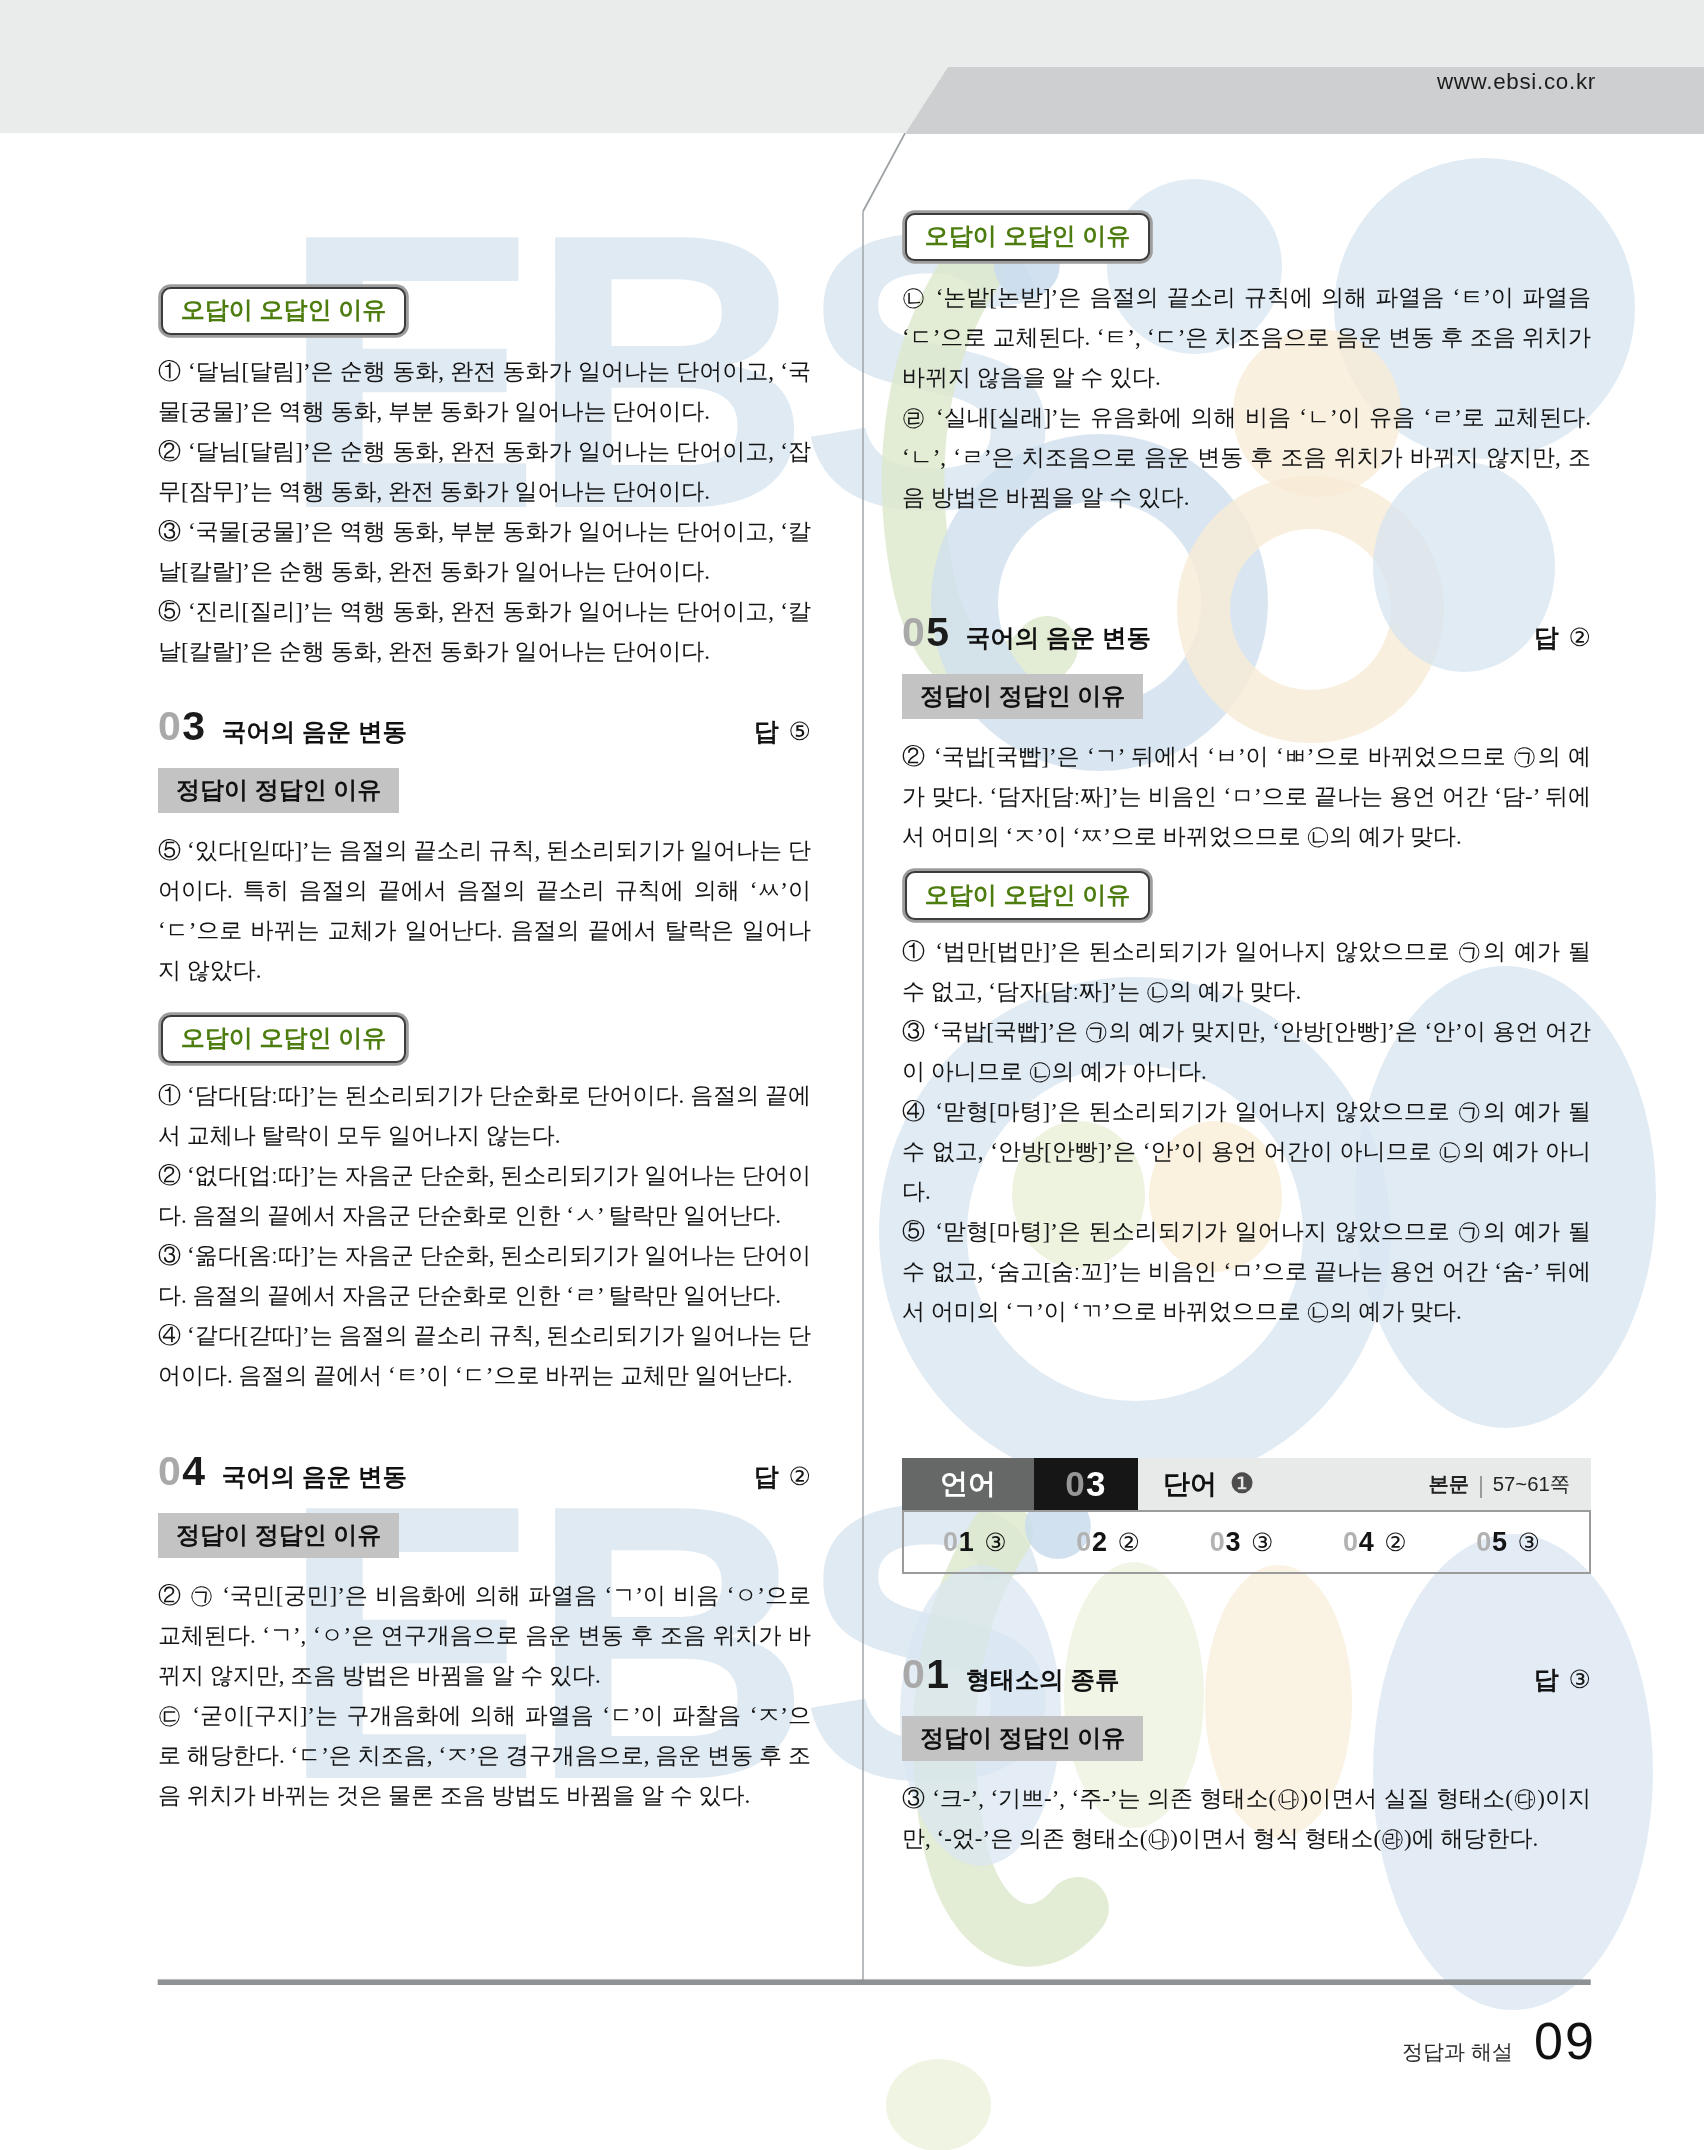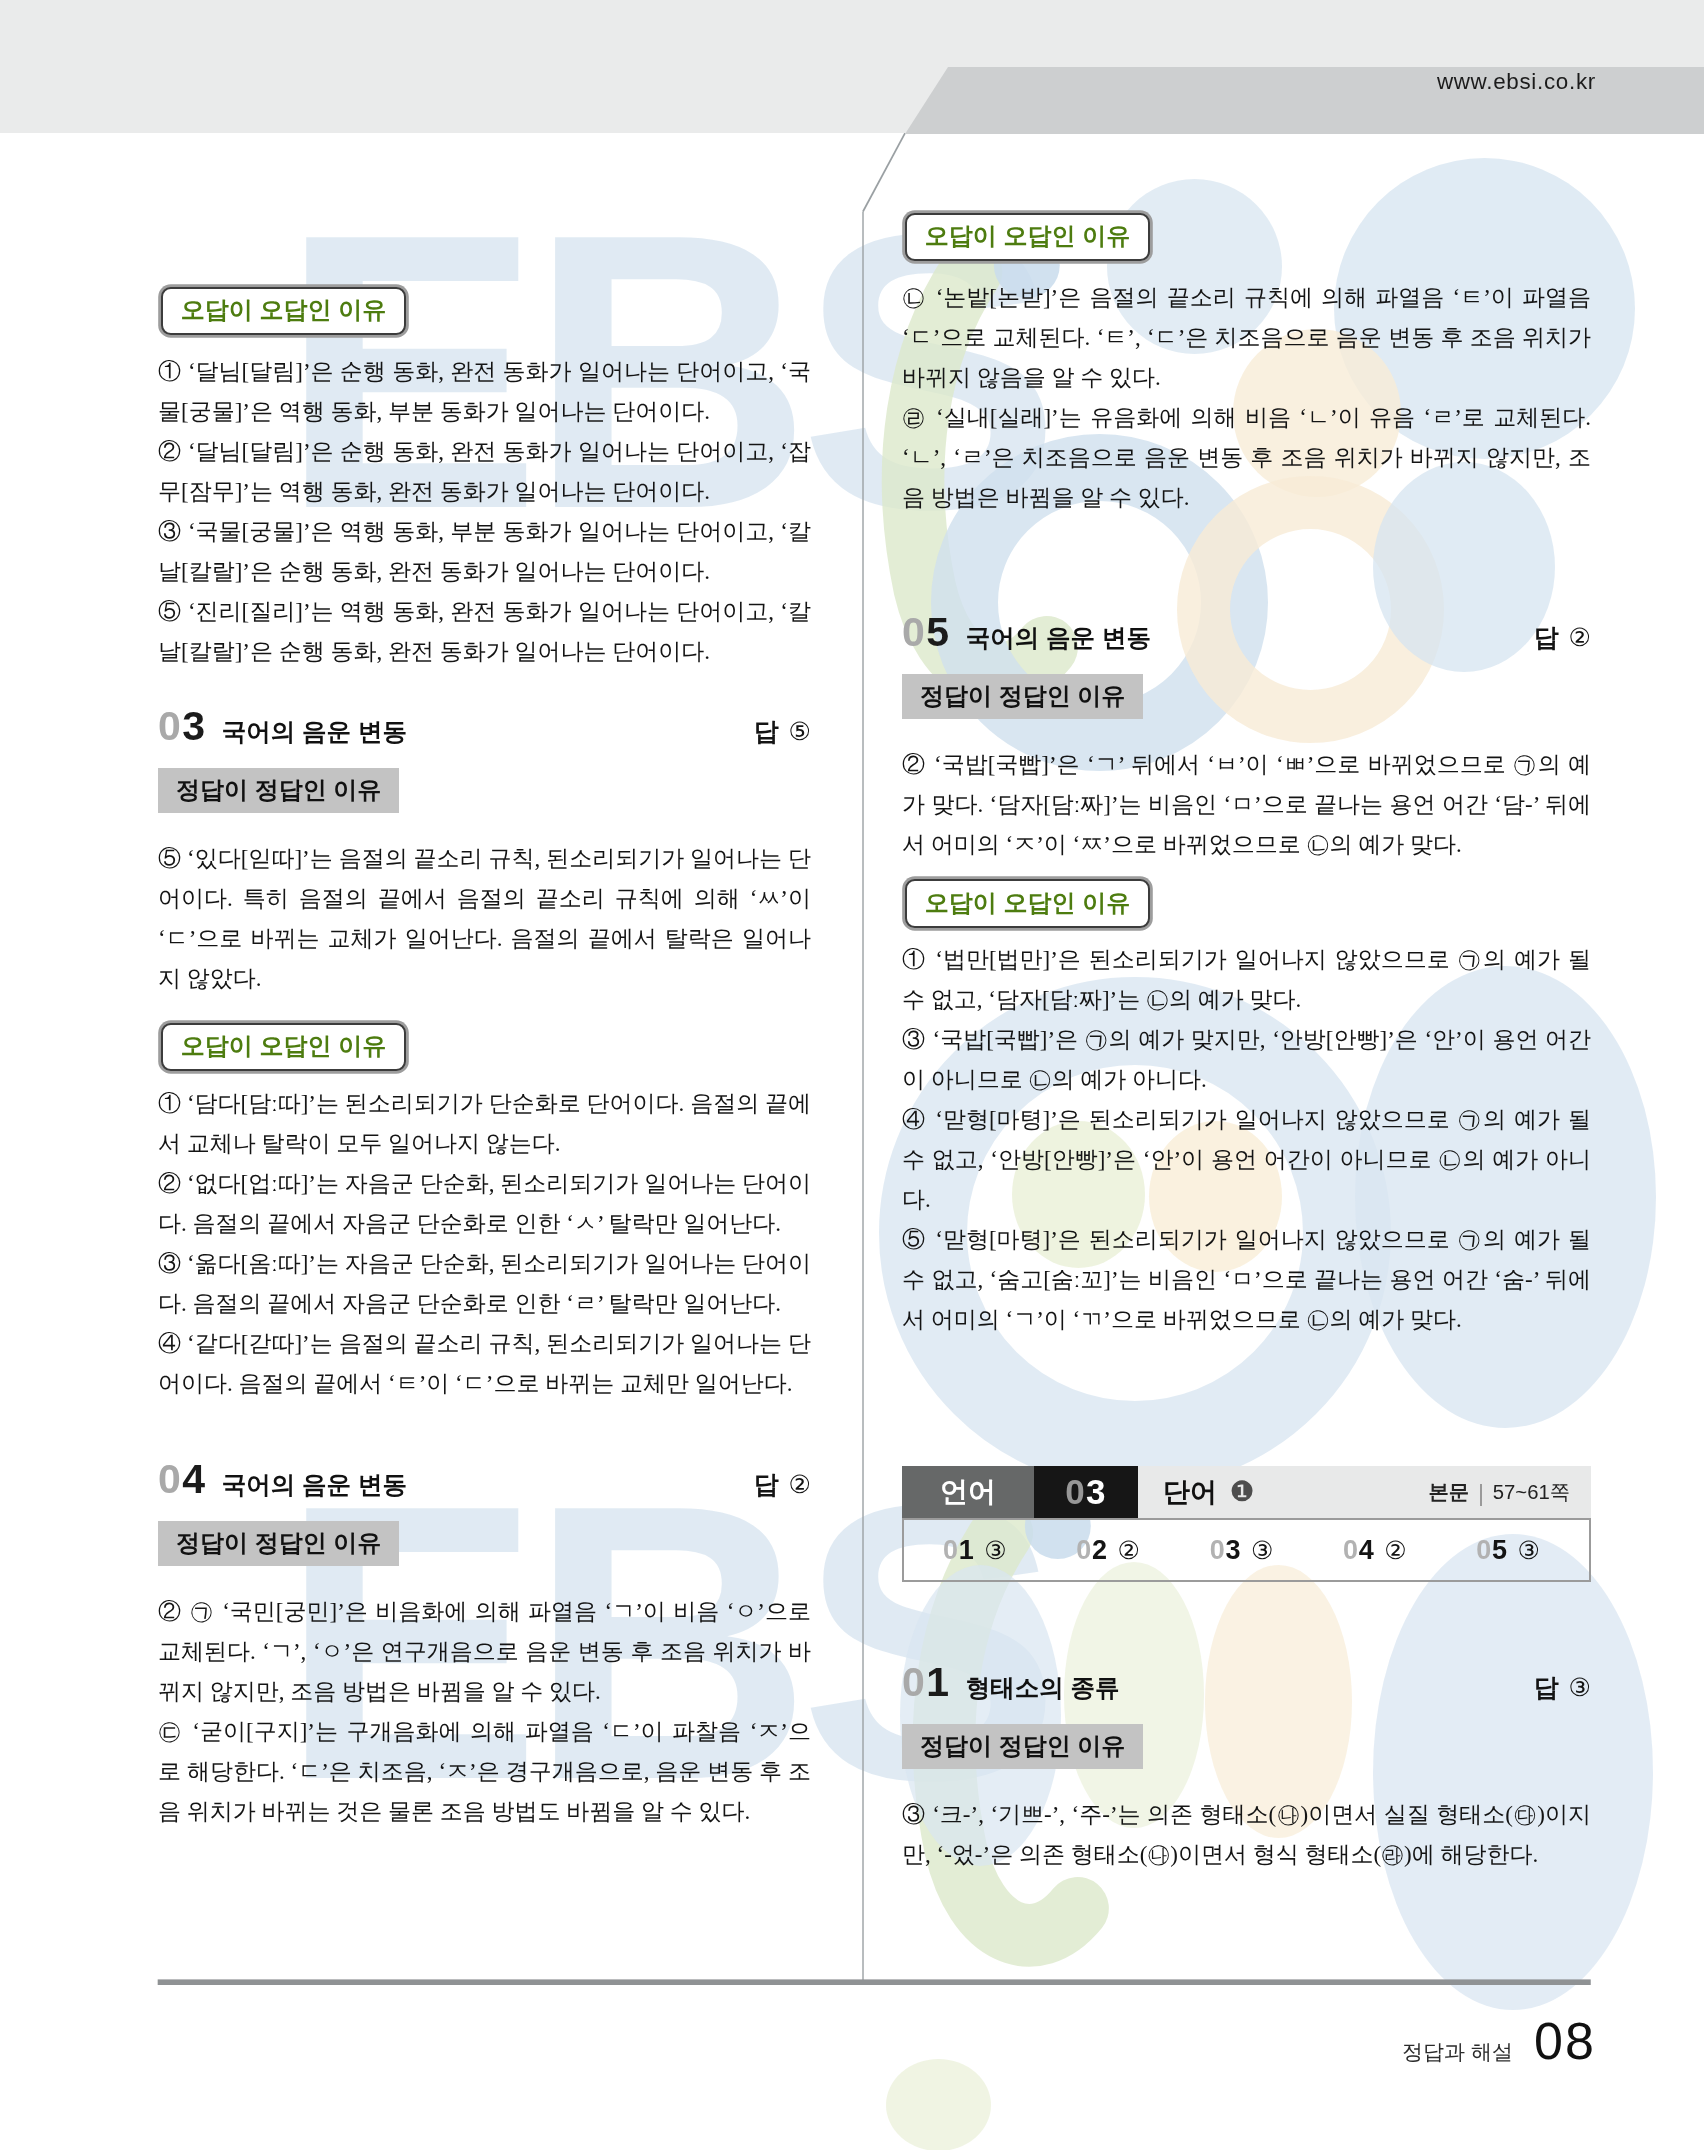--- a/index.html
+++ b/index.html
@@ -27,21 +27,21 @@
   
   .col{position:absolute;z-index:3;}
   .col-left{left:158px;top:284px;width:653px;}
   .col-right{left:902px;top:210px;width:689px;}
   p.body{font-size:23px;line-height:40px;text-align:justify;word-break:break-all;margin:0;}
   
   .box-wrong{display:inline-block;font-family:"Liberation Sans",sans-serif;font-weight:bold;font-size:24px;
     color:#4d7c0f;background:#fff;padding:5.6px 18px 7px;border:2.1px solid #3c3c3c;border-radius:9.8px;
     box-shadow:0 0 0 2.8px #9d9d9d;margin:2.8px 0 17px 2.8px;}
   .box-right{display:inline-block;font-family:"Liberation Sans",sans-serif;font-weight:bold;font-size:24px;
-    color:#111;background:#c3c3c3;padding:5.6px 18px 7px;margin:0 0 26px;}
+    color:#111;background:#c3c3c3;padding:5.6px 18px 7px;margin:0 0 18px;}
   
   .sec{display:flex;align-items:baseline;}
   .sec-num{font-family:"Liberation Sans",sans-serif;font-weight:bold;font-size:41px;letter-spacing:1.4px;}
   .sec-num .zero{color:#a9a9a9;}
   .sec-num .dig{color:#1b1b1b;}
   .sec-title{font-family:"Liberation Sans",sans-serif;font-weight:bold;font-size:24.5px;color:#111;margin-left:15.4px;}
   .sec-ans{margin-left:auto;font-size:25px;white-space:nowrap;}
   .sec-ans .ans-word{font-family:"Liberation Sans",sans-serif;font-weight:bold;margin-right:9.8px;}
   
   .unit-bar{display:flex;height:52px;align-items:stretch;margin-top:126px;}
@@ -216,15 +216,15 @@
     <span class="sec-num"><span class="zero">0</span><span class="dig">1</span></span>
     <span class="sec-title">형태소의 종류</span>
     <span class="sec-ans"><span class="ans-word">답</span><span>③</span></span>
   </div>
   <div class="mt26"><div class="box-right">정답이 정답인 이유</div></div>
   <p class="body">③ ‘크-’, ‘기쁘-’, ‘주-’는 의존 형태소(㉯)이면서 실질 형태소(㉰)이지만, ‘-었-’은 의존 형태소(㉯)이면서 형식 형태소(㉱)에 해당한다.</p>
 </div>
 
 <div class="footer">
   <span class="footer-label">정답과 해설</span>
-  <span class="footer-page">08</span>
+  <span class="footer-page">09</span>
 </div>
 
 
 </body></html>

